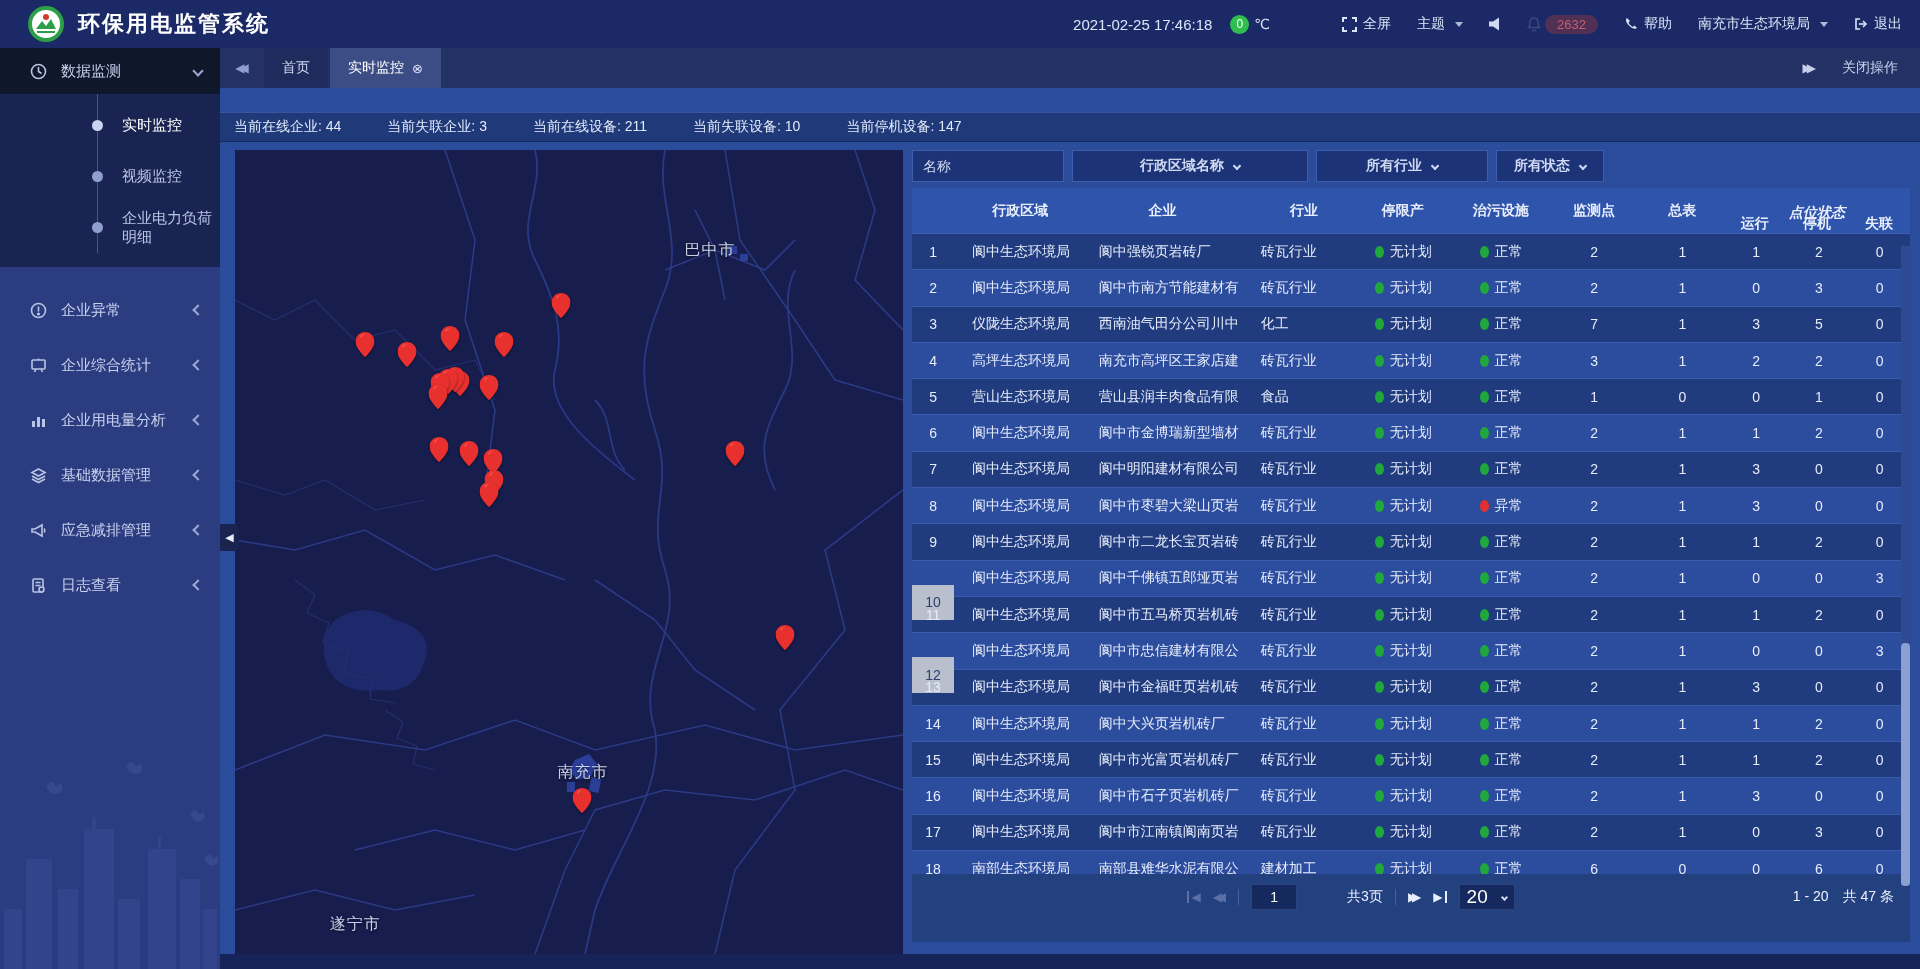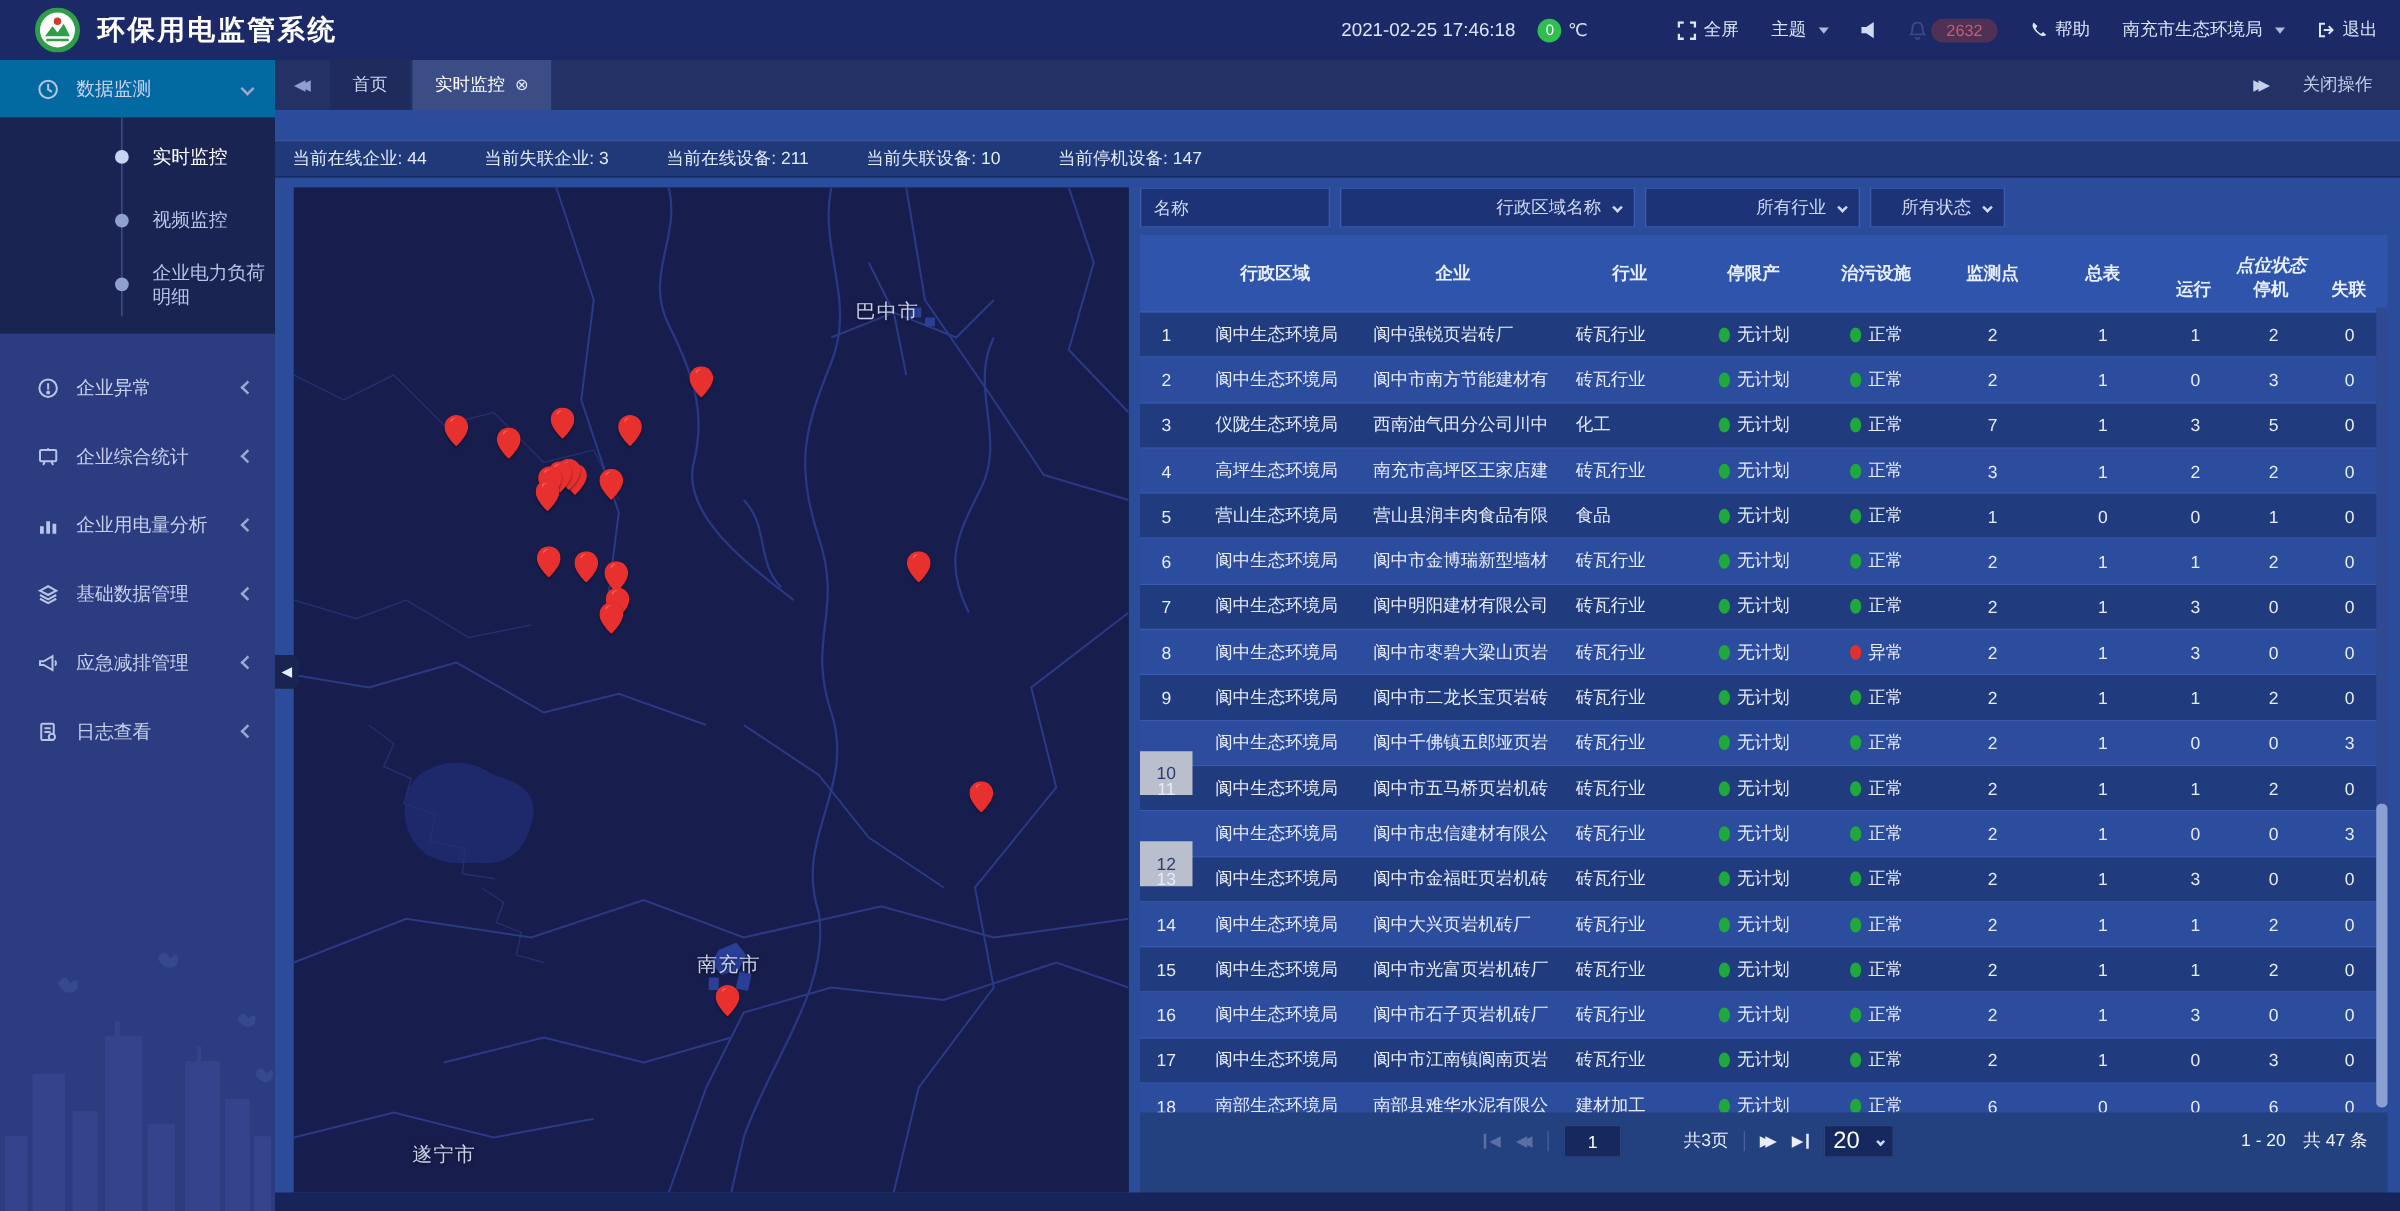--- a/index.html
+++ b/index.html
@@ -22,21 +22,21 @@
                 border-top:5px solid #aebadb; margin-left:4px; }
   .bell-pill { display:flex; align-items:center; margin-left:26px; }
   .pill { background:#503055; color:#c75f6f; font-size:13px; padding:2px 12px; border-radius:10px; margin-left:4px; }
   .ico { display:inline-block; line-height:0; }
 
   
   .sidebar { position:absolute; top:48px; left:0; width:220px; height:921px; background:#2c3c80; z-index:30; overflow:hidden; }
   .menu-group { height:42px; display:flex; align-items:center; padding:0 18px 0 30px; color:#c8d2ee; font-size:15px; cursor:pointer; }
   .menu-group .mg-label { margin-left:14px; }
   .menu-group .chev { margin-left:auto; }
-  .grp-head { background:#0369a1; height:46px; }
+  .grp-head { background:#0f172a; height:46px; }
   .submenu { background:#1a2452; padding:6px 0 14px 0; position:relative; }
   .submenu .vline { position:absolute; left:97px; top:0; bottom:14px; width:1px; background:#44549a; }
   .sub-item { height:51px; display:flex; align-items:center; color:#b9c5e6; font-size:15px; cursor:pointer; position:relative; padding-left:122px; }
   .sub-item .bullet { position:absolute; left:92px; width:11px; height:11px; border-radius:50%; background:#8fa0cf; }
   .sub-item.active { color:#ffffff; }
   .sub-item.active .bullet { background:#c9d4f2; }
   .menu-rest { margin-top:22px; display:flex; flex-direction:column; gap:13px; }
   .chev { width:8px; height:8px; border-right:2px solid #9aa8d2; border-bottom:2px solid #9aa8d2; display:inline-block; }
   .chev.down { transform:rotate(45deg); }
   .chev.left { transform:rotate(135deg); }
@@ -68,25 +68,25 @@
   .pin { position:absolute; width:19px; height:25px; transform:translate(-50%,-92%); z-index:6;
          filter:drop-shadow(0 1px 1px rgba(0,0,0,.45)); cursor:pointer; }
 
   
   .right-panel { position:absolute; left:692px; top:102px; width:998px; height:804px; }
   .filter-row { display:flex; gap:8px; height:32px; }
   .f-input, .f-select { background:#1d3377; border:1px solid #3d5cae; height:32px; color:#cfd9f2; font-size:14px;
         display:flex; align-items:center; padding:0 10px; }
   input.f-input { width:152px; outline:none; }
   input.f-input::placeholder { color:#cfd9f2; opacity:1; }
-  .f-select { justify-content:flex-end; cursor:pointer; }
+  .f-select { justify-content:center; cursor:pointer;font-weight:bold; }
   .f-select .chev { width:6px; height:6px; border-color:#cfd9f2; margin-left:10px; }
   .w-region{width:236px;} .w-ind{width:172px;} .w-status{width:108px;}
 
-  .table-hdr { margin-top:6px; height:62px; background:#2e54ac; display:flex; color:#e8eefc; font-size:14px; font-weight:bold;
+  .table-hdr { margin-top:6px; height:46px; background:#2e54ac; display:flex; color:#e8eefc; font-size:14px; font-weight:bold;
                border-bottom:1px solid #3f5fae; }
   .hc { display:flex; align-items:center; justify-content:center; }
   .hgroup { width:19%; display:flex; flex-direction:column; }
   .hgroup-title { height:26px; display:flex; align-items:center; justify-content:center; font-style:italic; padding-top:23px; }
   .hgroup-sub { flex:1; display:flex; }
   .hgroup-sub .hc { flex:1; }
 
   .c-num{width:4.3%;} .c-region{width:13.5%;} .c-ent{width:15.5%;} .c-ind{width:9.7%;margin-left:18px;} .c-stop{width:10.5%;}
   .c-fac{width:9.5%;} .c-mon{width:9.5%;} .c-met{width:8.5%;} .c-run{width:6.6%;} .c-stp{width:6.2%;} .c-lost{width:6.2%;}
 

